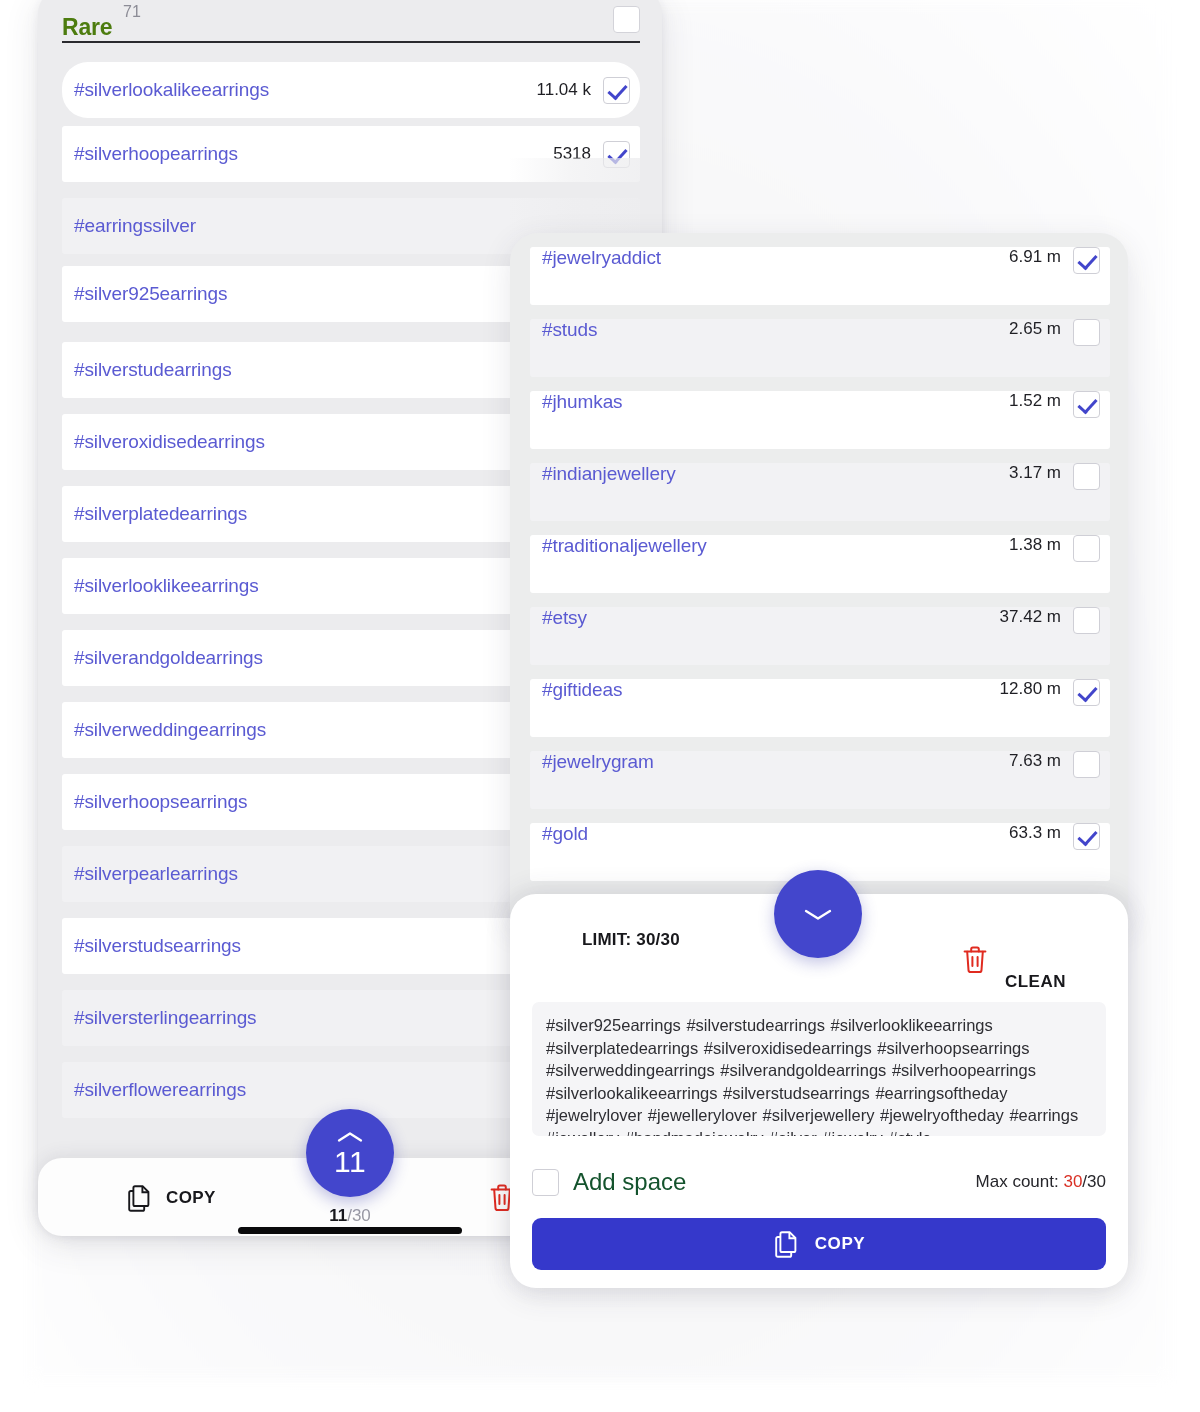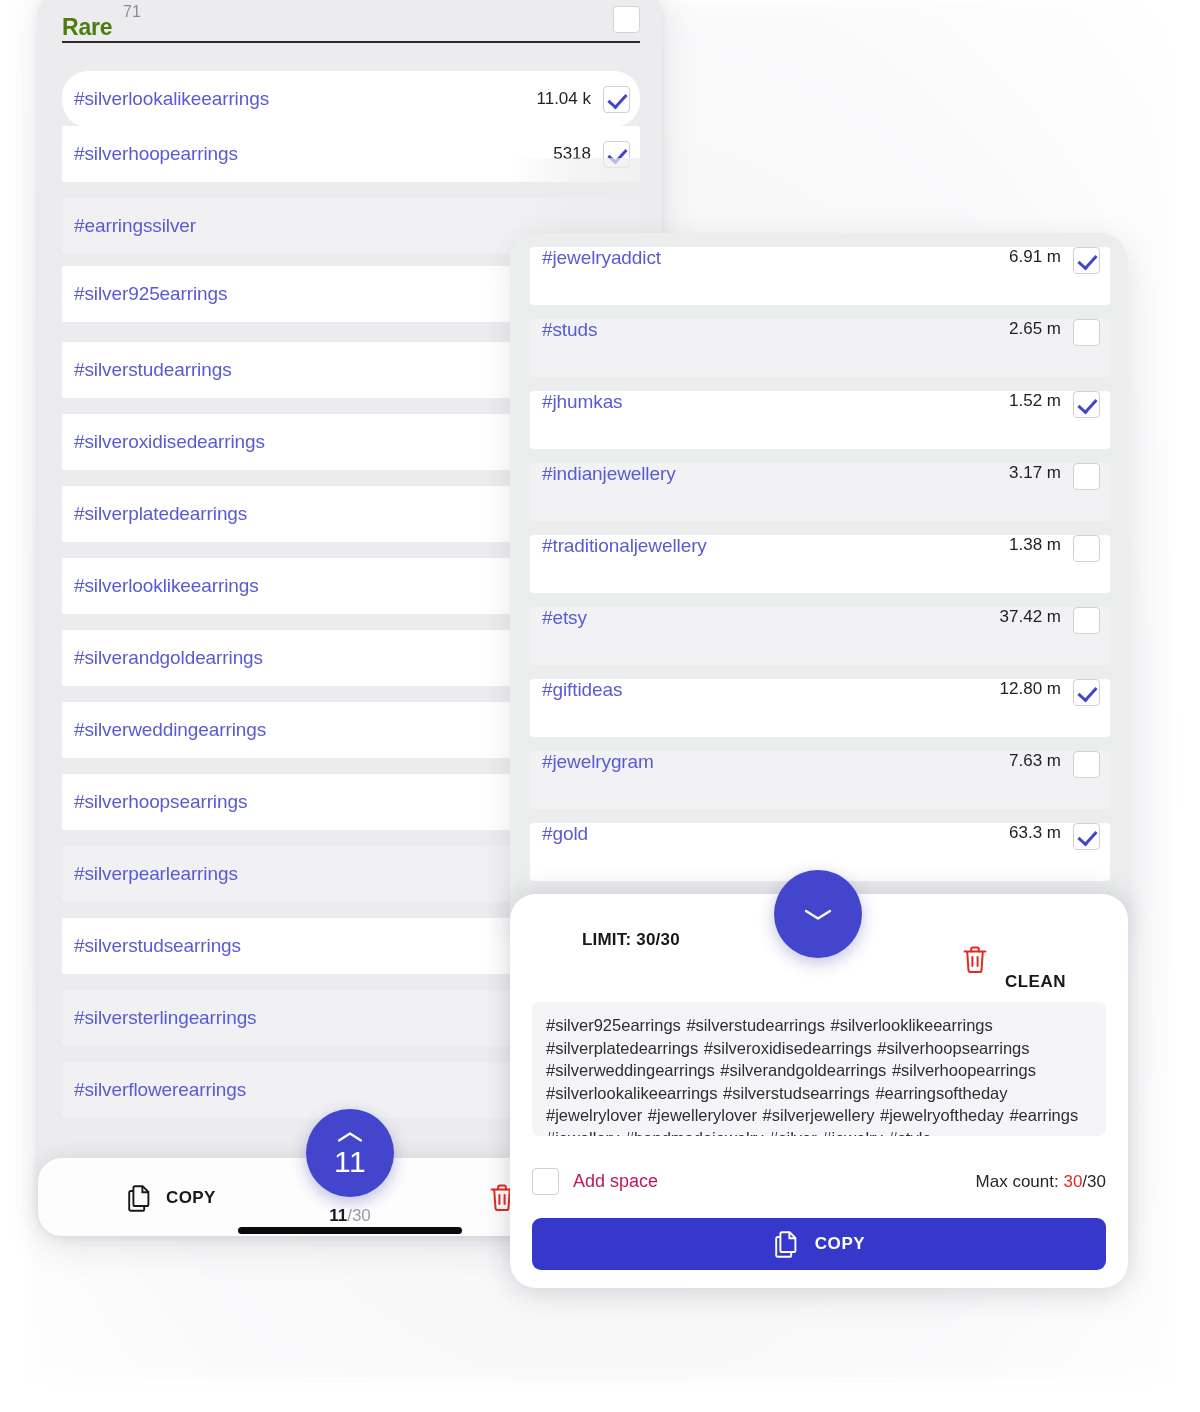--- a/index.html
+++ b/index.html
@@ -284,22 +284,22 @@
   }
   .sheet-addspace {
     position: absolute;
     left: 22px; top: 274px;
     display: flex;
     align-items: center;
     gap: 14px;
   }
   .sheet-addspace .cbox { margin-right: 0; }
   .addspace-label {
-    font-size: 18px;
-    color: #be185d;
+    font-size: 24px;
+    color: #14532d;
   }
   .maxcount {
     position: absolute;
     right: 22px; top: 278px;
     font-size: 17px;
     color: #26262b;
   }
   .maxcount .hot { color: #d93025; }
   .maxcount .den { color: #26262b; }
   .copy-btn {
@@ -345,21 +345,21 @@
 <div class="left-panel">
 
   <div class="lp-header">
     <div class="lp-title">Rare</div>
     <div class="lp-title-count">71</div>
     <div class="lp-header-check"></div>
   </div>
   <div class="lp-divider"></div>
 
   <div class="lp-list" id="lp-list">
-      <div class="lp-row alt" style="top: 17px; border-radius: 26px;">
+      <div class="lp-row alt" style="top: 8px; border-radius: 26px;">
         <span class="lp-tag">#silverlookalikeearrings</span>
         <span class="lp-count">11.04 k</span>
         <span class="cbox checked"></span>
       </div>
       <div class="lp-row alt" style="top: 72px;">
         <span class="lp-tag">#silverhoopearrings</span>
         <span class="lp-count">5318</span>
         <span class="cbox checked"></span>
       </div>
       <div class="lp-row plain" style="top: 144px;">

